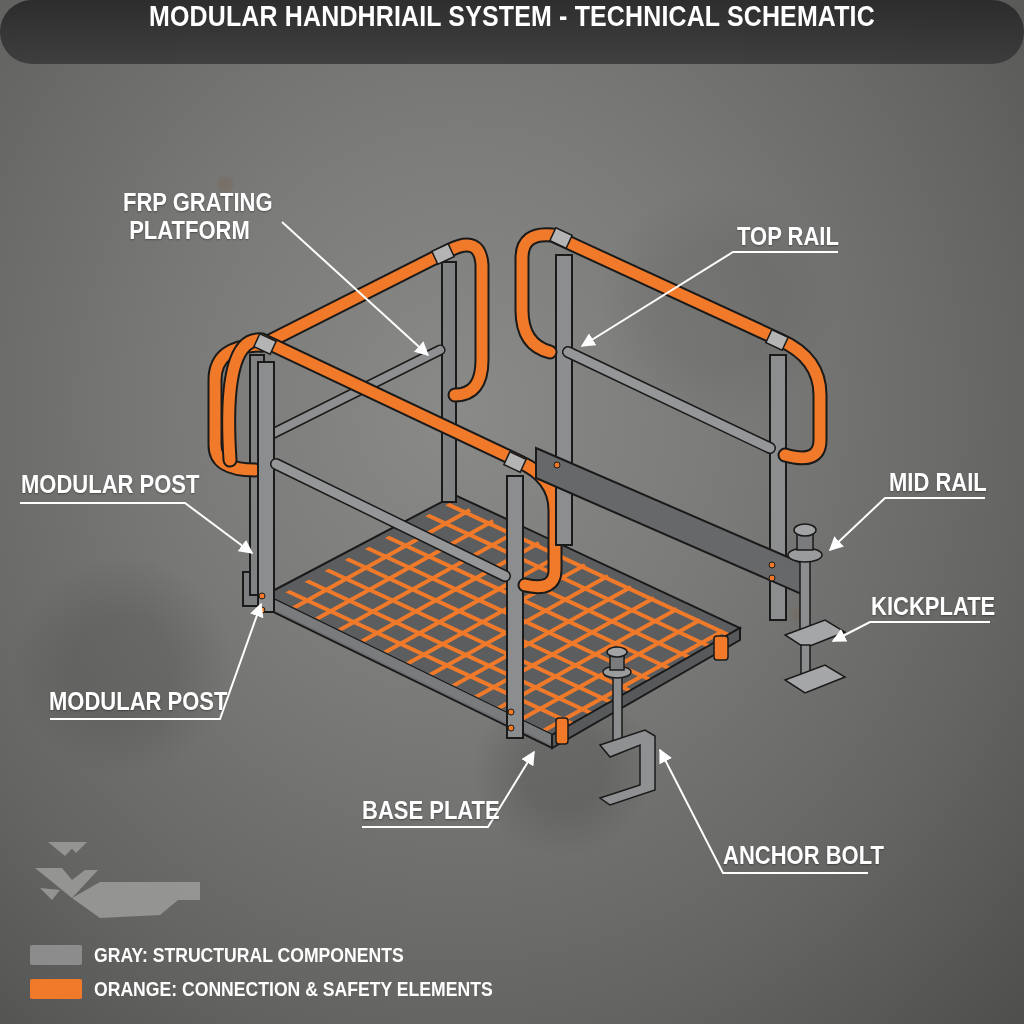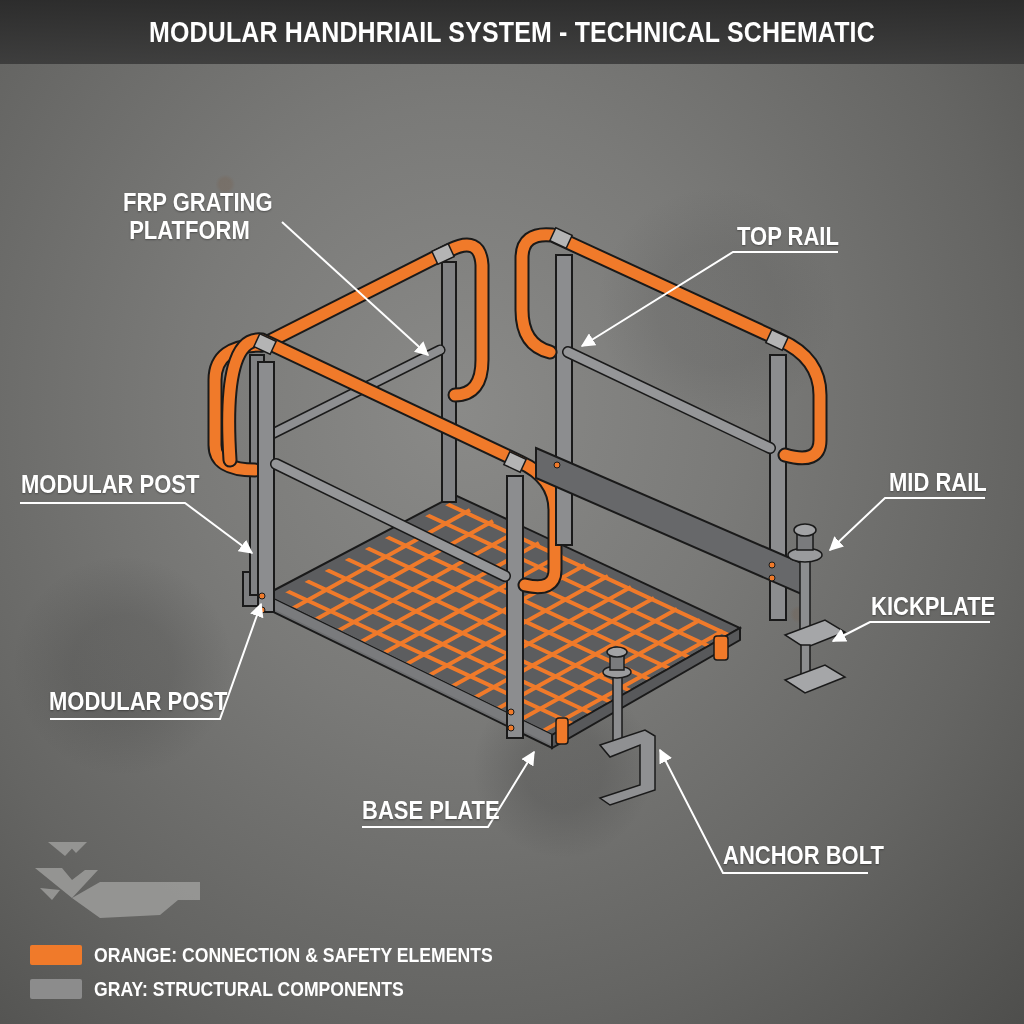--- a/index.html
+++ b/index.html
@@ -13,21 +13,21 @@
     background:
       radial-gradient(circle at 22% 18%, rgba(120,80,50,0.18) 0 6px, transparent 10px),
       radial-gradient(circle at 78% 60%, rgba(120,80,50,0.15) 0 5px, transparent 9px),
       radial-gradient(circle at 55% 75%, rgba(40,40,40,0.18) 0 40px, transparent 90px),
       radial-gradient(circle at 70% 30%, rgba(60,60,60,0.12) 0 60px, transparent 120px),
       radial-gradient(circle at 12% 65%, rgba(40,40,40,0.15) 0 50px, transparent 110px);
   }
   .title-bar {
     position: absolute; left: 0; top: 0; width: 1024px; height: 64px;
     background: linear-gradient(to bottom, rgba(40,40,40,0.92), rgba(55,55,55,0.85));
-    display: flex; align-items: center; justify-content: center;
+    display: flex; align-items: flex-start; justify-content: center; border-radius: 32px;
   }
   .title-text {
     color: #ffffff; font-weight: bold; font-size: 29px;
     letter-spacing: 0.2px; transform: scaleX(0.86); white-space: nowrap;
   }
   svg.illus { position: absolute; left: 0; top: 0; }
   .label {
     position: absolute; color: #ffffff; font-weight: bold; font-size: 25px;
     line-height: 28px; white-space: nowrap; transform-origin: left top;
     transform: scaleX(0.88); text-shadow: 0 1px 2px rgba(0,0,0,0.35);
@@ -203,20 +203,20 @@
 <div class="label" style="left:737px; top:222px;">TOP RAIL</div>
 <div class="label" style="left:21px; top:470px;">MODULAR POST</div>
 <div class="label" style="left:889px; top:468px;">MID RAIL</div>
 <div class="label" style="left:871px; top:592px;">KICKPLATE</div>
 <div class="label" style="left:49px; top:687px;">MODULAR POST</div>
 <div class="label" style="left:362px; top:796px;">BASE PLATE</div>
 <div class="label" style="left:723px; top:841px;">ANCHOR BOLT</div>
 
 <div class="legend">
   <div class="legend-row">
+    <div class="swatch" style="background:#8c8c8c;"></div>
+    <span class="legend-text">GRAY: STRUCTURAL COMPONENTS</span>
+  </div>
+  <div class="legend-row">
     <div class="swatch" style="background:#f07a2a;"></div>
     <span class="legend-text">ORANGE: CONNECTION &amp; SAFETY ELEMENTS</span>
   </div>
-  <div class="legend-row">
-    <div class="swatch" style="background:#8c8c8c;"></div>
-    <span class="legend-text">GRAY: STRUCTURAL COMPONENTS</span>
-  </div>
 </div>
 
 </body></html>

